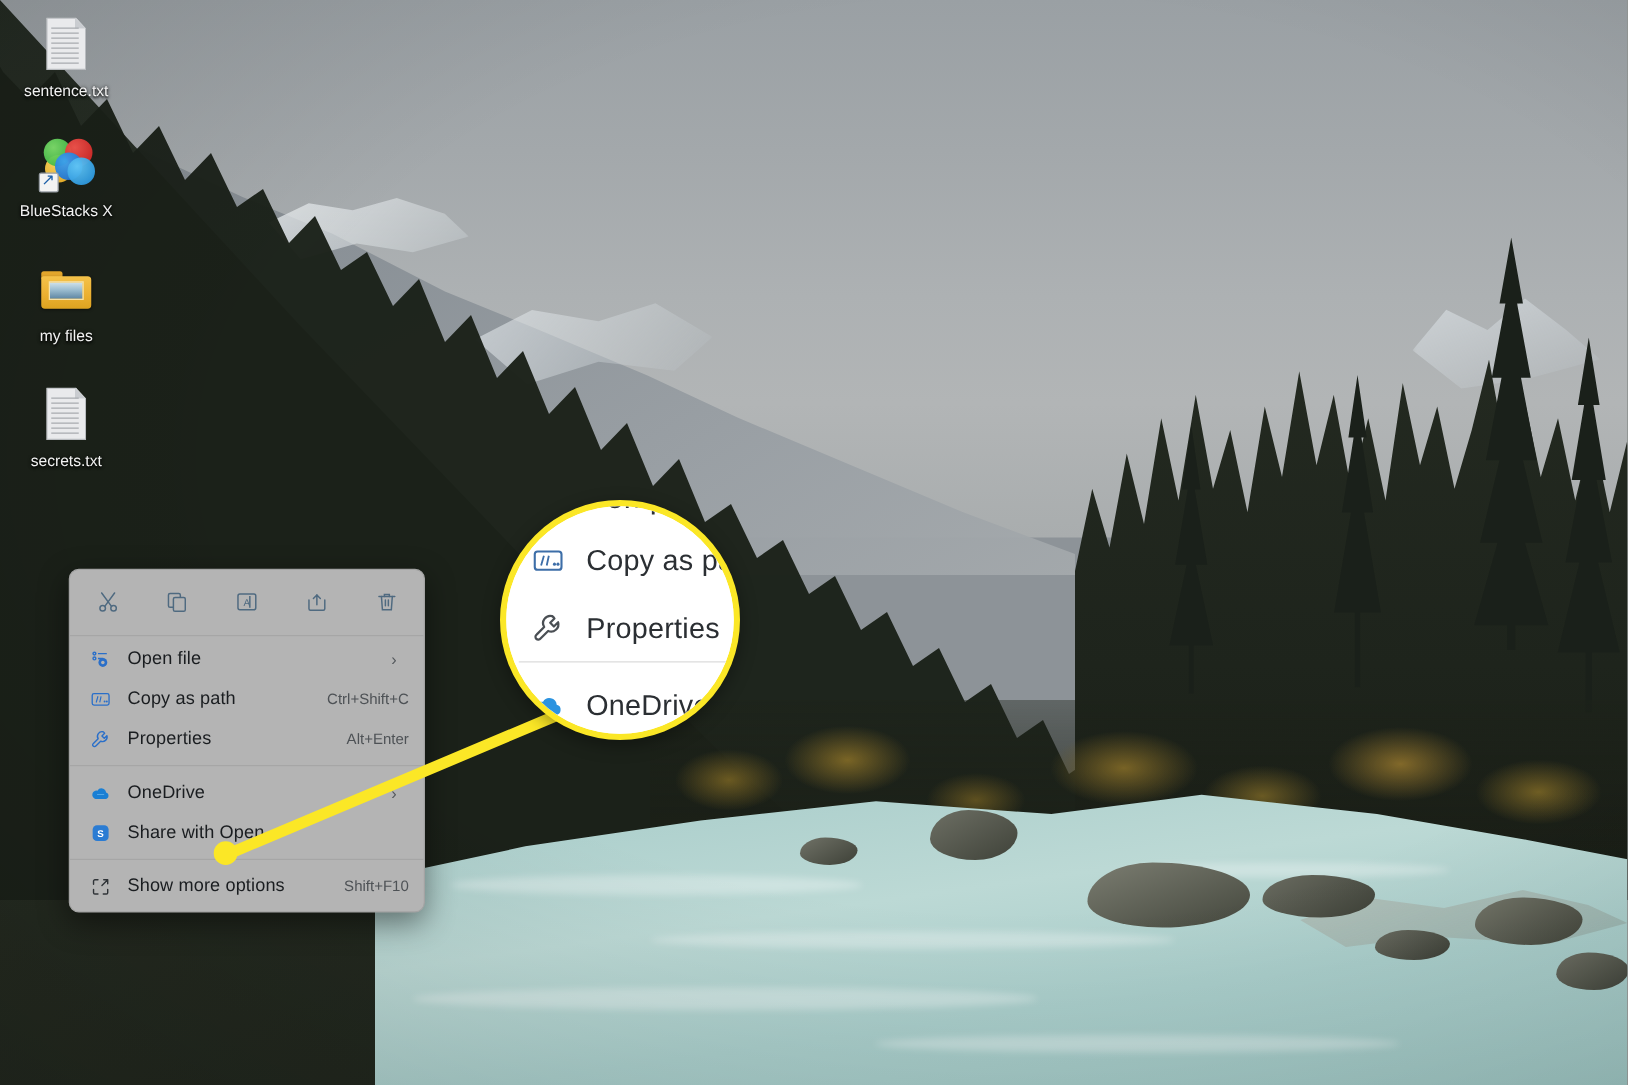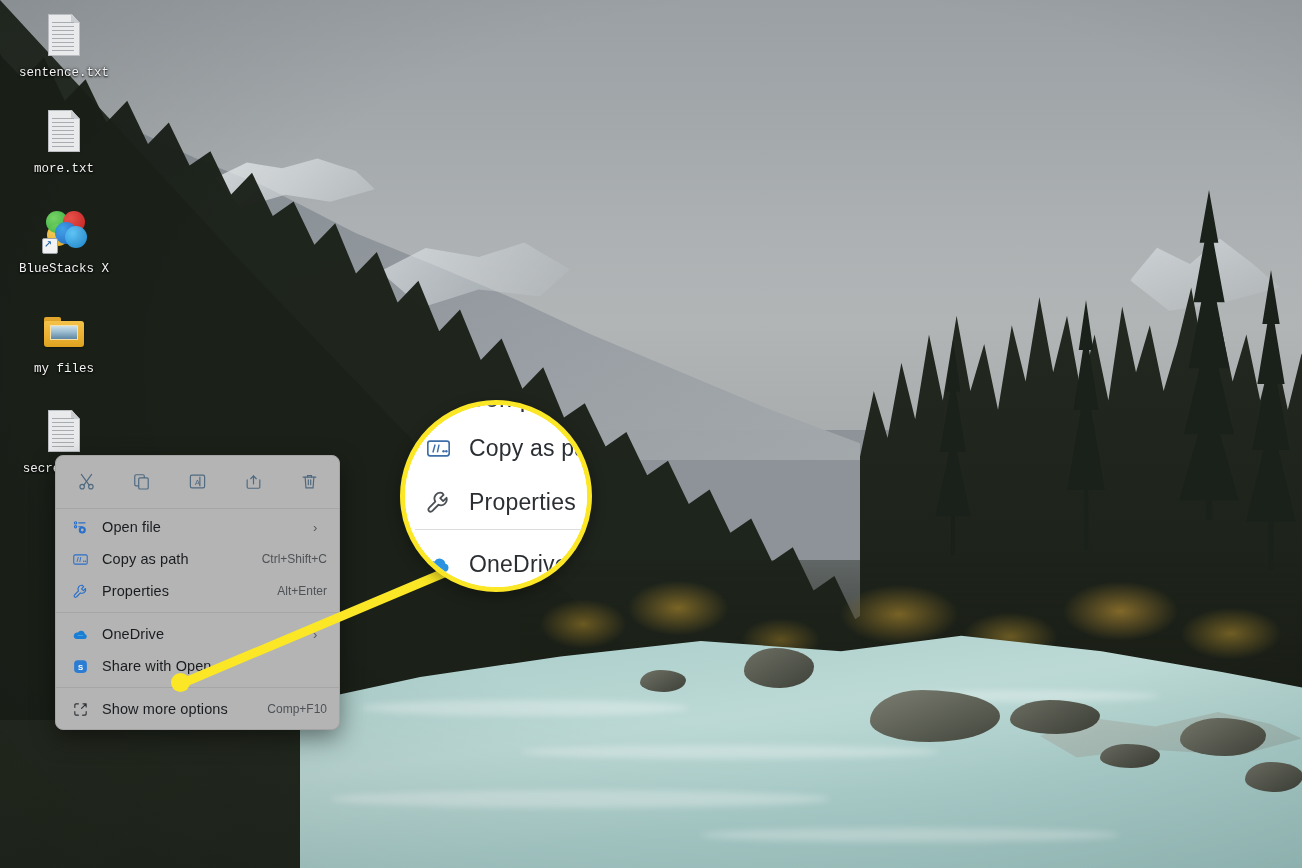--- a/index.html
+++ b/index.html
@@ -141,21 +141,21 @@
   }
 
   
   .vignette {
     position: absolute; inset: 0;
     background: radial-gradient(ellipse 120% 110% at 62% 42%, rgba(0,0,0,0) 38%, rgba(0,0,0,.26) 100%);
     pointer-events: none;
   }
 
   
-  .desk-icons { position: absolute; left: 16px; top: 8px; width: 96px; font-family: Liberation Mono, monospace; }
+  .desk-icons { position: absolute; left: 5px; top: 8px; width: 96px; }
   .desk-icon {
     width: 96px; padding: 4px 0 2px; margin-bottom: 20px;
     display: flex; flex-direction: column; align-items: center;
     cursor: default;
   }
   .desk-icon .glyph { width: 48px; height: 48px; position: relative; }
   .desk-icon .lbl {
     margin-top: 6px; font-size: 12.5px; color: #f2f2f2; text-align: center;
     line-height: 14px; max-width: 94px;
     text-shadow: 0 1px 2px rgba(0,0,0,.85), 0 0 3px rgba(0,0,0,.8);
@@ -334,37 +334,20 @@
             <div class="ln" style="top:22px"></div>
           <div class="ln" style="top:26px"></div>
             <div class="ln" style="top:30px"></div>
           <div class="ln" style="top:34px"></div>
             <div class="ln" style="top:38px"></div>
         </div>
       </div>
       <div class="lbl">sentence.txt</div>
     </div>
 
-    <div class="desk-icon" style="margin-bottom:26px;">
-      <div class="glyph">
-        <div class="txticon">
-          <div class="page"></div>
-            <div class="fold"></div>
-          <div class="ln" style="top:10px"></div>
-            <div class="ln" style="top:14px"></div>
-          <div class="ln" style="top:18px"></div>
-            <div class="ln" style="top:22px"></div>
-          <div class="ln" style="top:26px"></div>
-            <div class="ln" style="top:30px"></div>
-          <div class="ln" style="top:34px"></div>
-            <div class="ln" style="top:38px"></div>
-        </div>
-      </div>
-      <div class="lbl">more.txt</div>
-    </div>
 
     <div class="desk-icon" style="margin-bottom:26px;">
       <div class="glyph">
         <div class="bsicon">
           <div class="blob bs-yellow"></div>
           <div class="blob bs-green"></div>
           <div class="blob bs-red"></div>
           <div class="blob bs-blue1"></div>
           <div class="blob bs-blue2"></div>
           <div class="shortcut"></div>
@@ -516,21 +499,21 @@
     <div class="ctx-item">
       <span class="ctx-ico">
         <svg viewBox="0 0 24 24" fill="none" stroke="#2f3337" stroke-width="1.6" stroke-linecap="round">
           <path d="M4 9V5.5A1.5 1.5 0 0 1 5.5 4H9"></path>
           <path d="M4 15v3.5A1.5 1.5 0 0 0 5.5 20H9"></path>
           <path d="M20 15v3.5a1.5 1.5 0 0 1-1.5 1.5H15"></path>
           <path d="M13.5 10.5 20 4M20 4h-4.5M20 4v4.5"></path>
         </svg>
       </span>
       <span class="ctx-label">Show more options</span>
-      <span class="ctx-accel">Comp+F10</span>
+      <span class="ctx-accel">Shift+F10</span>
     </div>
 
   </div>
 
   <svg class="callout-line">
     <line x1="183" y1="683" x2="470" y2="562" stroke="#fbe726" stroke-width="9" stroke-linecap="round"></line>
   </svg>
   <div class="dot" style="left:171px; top:673px;"></div>
 
   <div class="magnifier">

